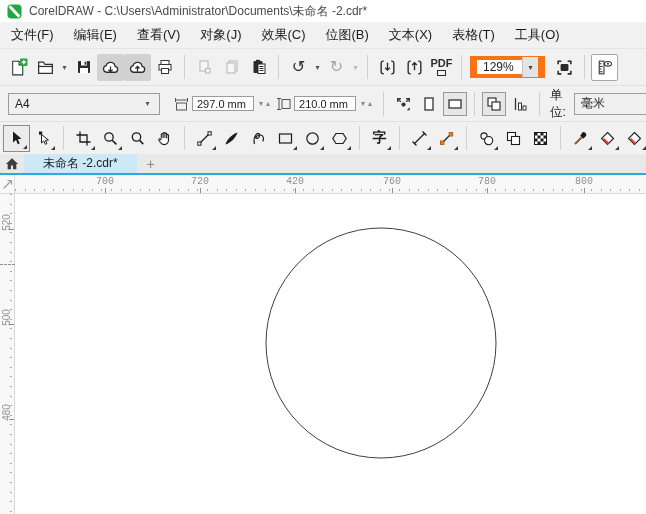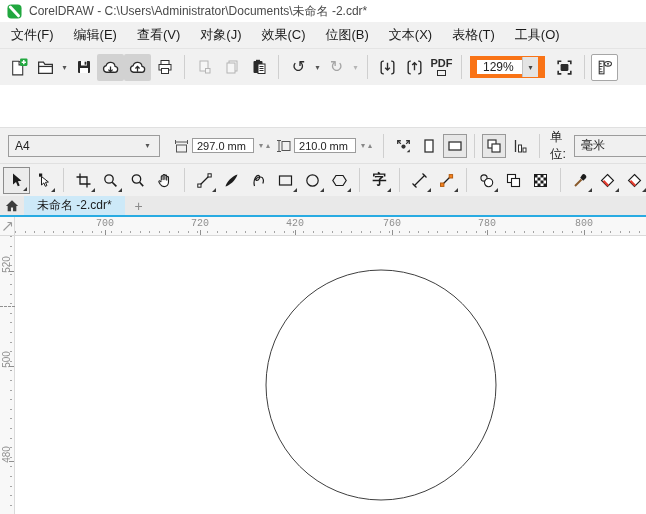--- a/index.html
+++ b/index.html
@@ -13,21 +13,21 @@
   .logo { width:15px; height:15px; flex:0 0 auto; }
 
   
   .menubar { height:26px; background:#f1f1f1; display:flex; align-items:center;
     font-size:13px; color:#1b1b1b; padding-left:1px; flex:0 0 auto; }
   .menubar span { padding:4px 10px; cursor:default; }
 
   
   .bar { background:#f1f1f1; display:flex; align-items:center; flex:0 0 auto; }
   .toolbar { height:37px; padding-left:5px; border-top:1px solid #e4e4e4; }
-  .propbar { height:36px; padding-left:8px; border-top:1px solid #e0e0e0;margin-top:42px; }
+  .propbar { height:36px; padding-left:8px; border-top:1px solid #e0e0e0; }
   .toolbox { height:33px; padding-left:3px; border-top:1px solid #e0e0e0; }
   .vsep { width:1px; height:24px; background:#cfcfcf; margin:0 6px; flex:0 0 auto; }
   .tbtn { width:27px; height:27px; display:flex; align-items:center; justify-content:center;
     border-radius:2px; flex:0 0 auto; position:relative; }
   .tbtn.pressed { background:#d2d2d2; }
   .tbtn.disabled { opacity:.38; }
   .caret { font-size:8px; color:#555; width:11px; text-align:center; flex:0 0 auto; }
   .caret.disabled { opacity:.38; }
   .uglyph { font-size:16px; color:#2b2b2b; line-height:1;
     font-family:"DejaVu Sans",sans-serif; }
@@ -64,21 +64,21 @@
     position:relative; flex:0 0 auto; }
   .tool.selected { border:1px solid #8c8c8c; background:#ececec; }
   .tool.flyout::after { content:""; position:absolute; right:2px; bottom:2px;
     border-left:4px solid transparent; border-bottom:4px solid #3a3a3a; }
   .tool .zi { font-size:14px; font-weight:bold; color:#1c1c1c; }
 
   
   .tabbar { height:21px; background:#e9e9e9; display:flex; align-items:stretch;
     border-bottom:2px solid #29abe2; flex:0 0 auto; }
   .homebtn { width:24px; display:flex; align-items:center; justify-content:center; }
-  .tab { background:#cde9f8; display:flex; align-items:center; padding:0 13px;
+  .tab { background:#cde9f8; display:flex; align-items:center; padding:0 19px;
     font-size:12px; color:#1b1b1b; }
   .newtab { width:28px; display:flex; align-items:center; justify-content:center;
     color:#8a8a8a; font-size:14px; }
 
   
   .hruler { height:19px; background:#f8f8f8; border-bottom:1px solid #dadada;
     position:relative; flex:0 0 auto; }
   .ruler-corner { position:absolute; left:0; top:0; width:15px; height:100%;
     border-right:1px solid #dadada; display:flex; align-items:center; justify-content:center; }
   .hminor { position:absolute; left:15px; right:0; bottom:2px; height:2px;

